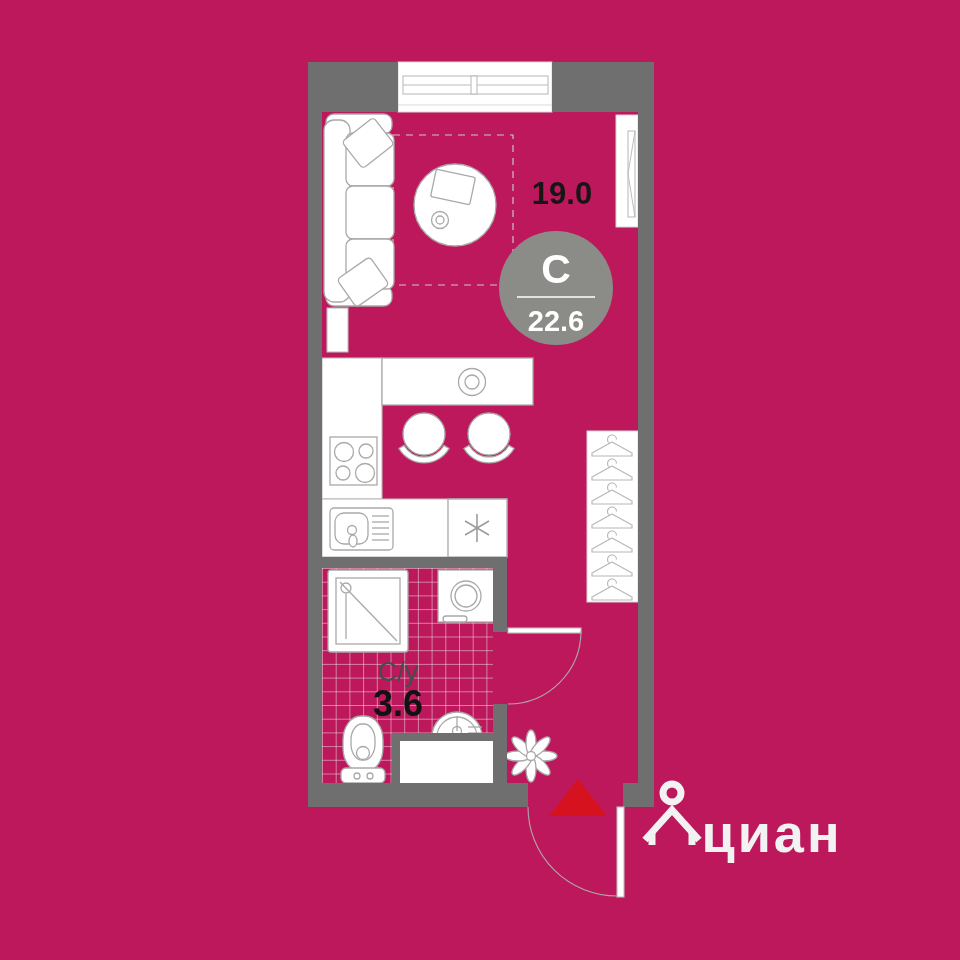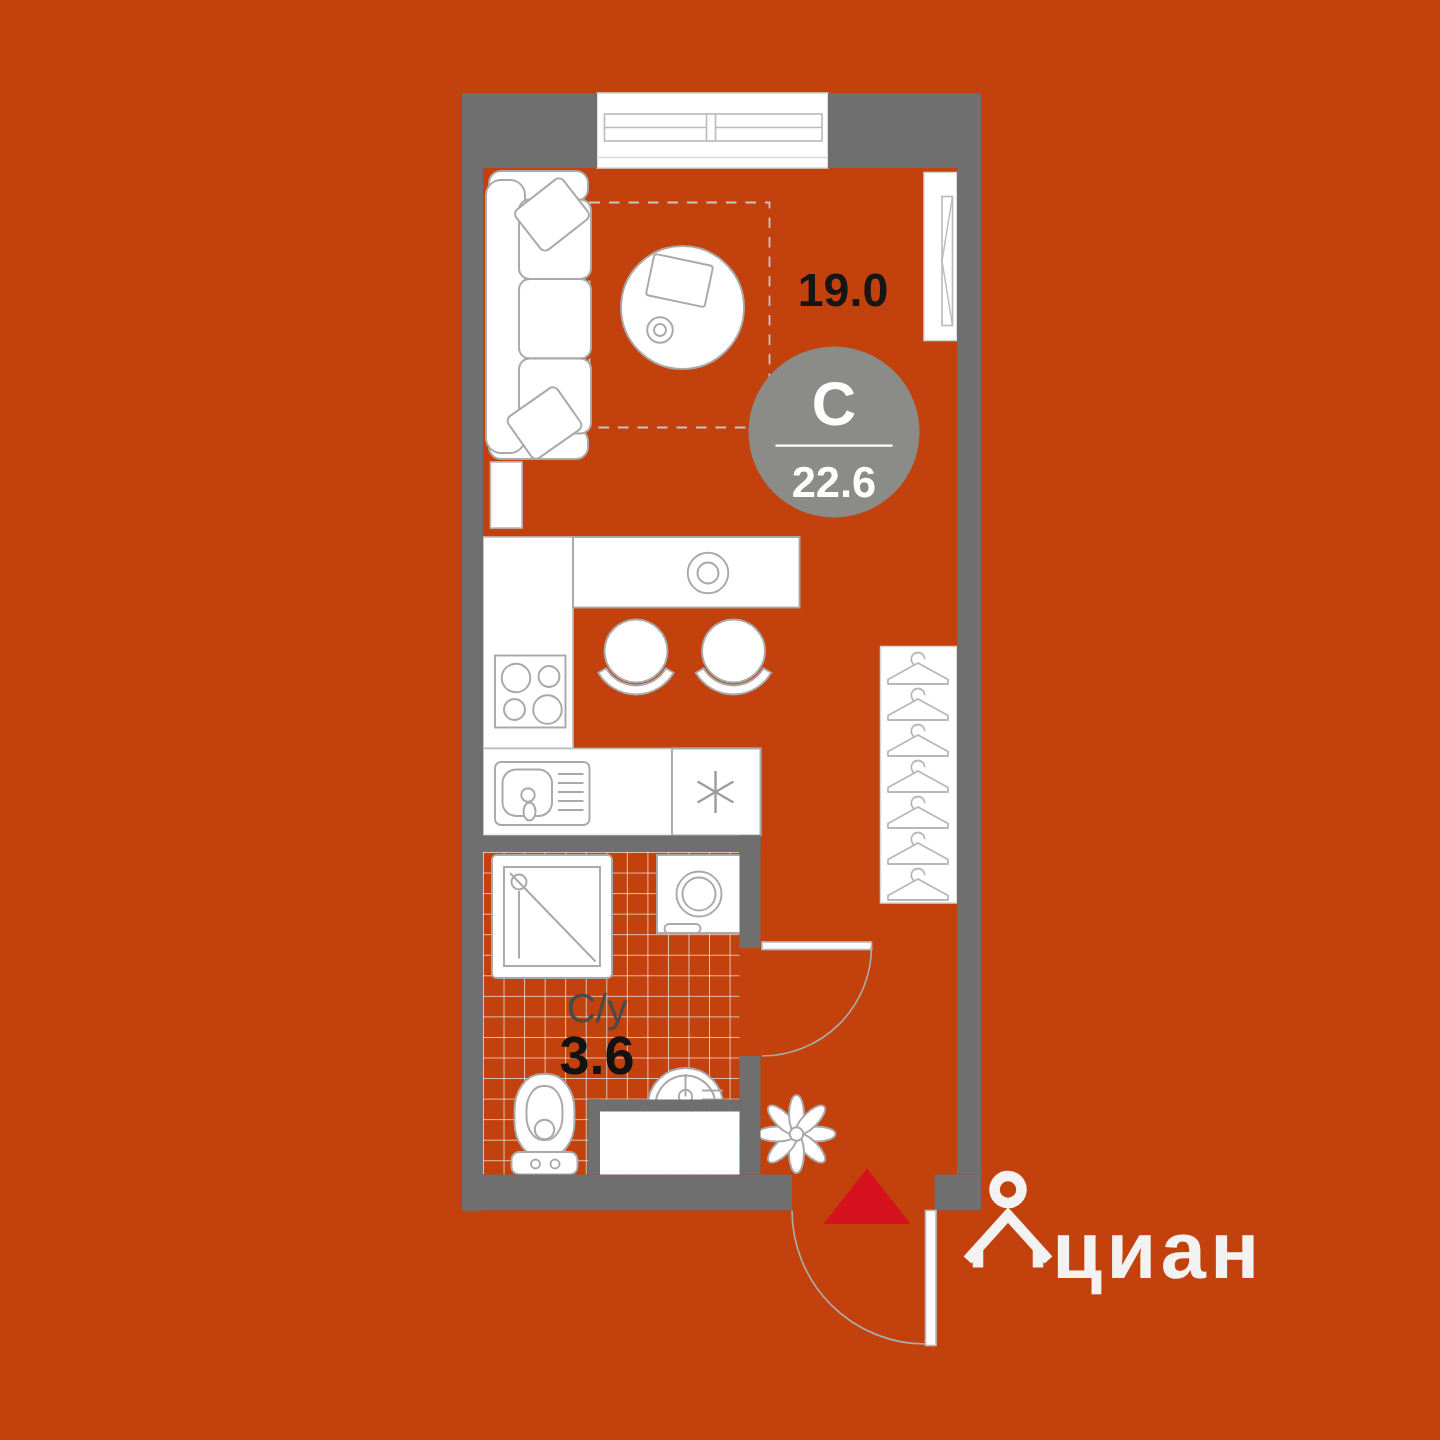--- a/index.html
+++ b/index.html
@@ -1,16 +1,16 @@
 <!DOCTYPE html>
 <html><head>
 <meta charset="utf-8">
 <style>
   html,body{margin:0;padding:0;background:#ffffff;}
-  .stage{position:relative;width:960px;height:960px;background:#c2410c;overflow:hidden;
+  .stage{position:relative;width:960px;height:960px;background:#be185d;overflow:hidden;
          font-family:"Liberation Sans", sans-serif;}
   svg{position:absolute;left:0;top:0;}
   
   .ln   {fill:#ffffff;stroke:#a9a9a9;stroke-width:1.3;}
   .lnf  {fill:none;stroke:#a9a9a9;stroke-width:1.3;}
   .lnt  {fill:#ffffff;stroke:#bcbcbc;stroke-width:1.1;}
   .lite {fill:#ffffff;stroke:#d6d6d6;stroke-width:1;}
   .dash {fill:none;stroke:#c6c6c6;stroke-width:1.2;stroke-dasharray:7 6;}
   .txt-area  {font-size:31px;font-weight:600;fill:#161616;}
   .txt-bath  {font-size:27px;font-weight:300;fill:#4a4a4a;}

